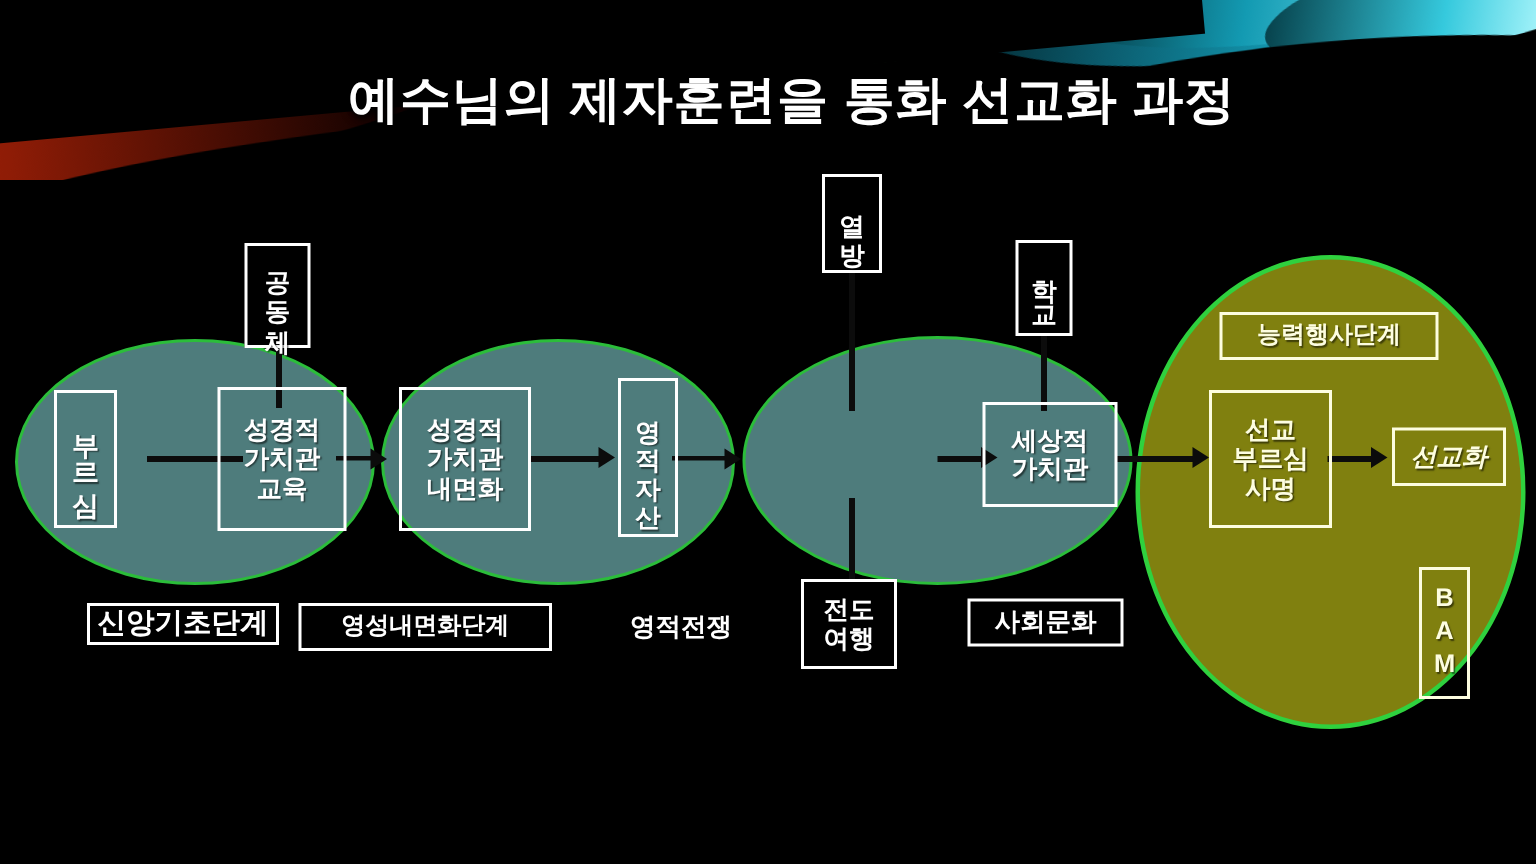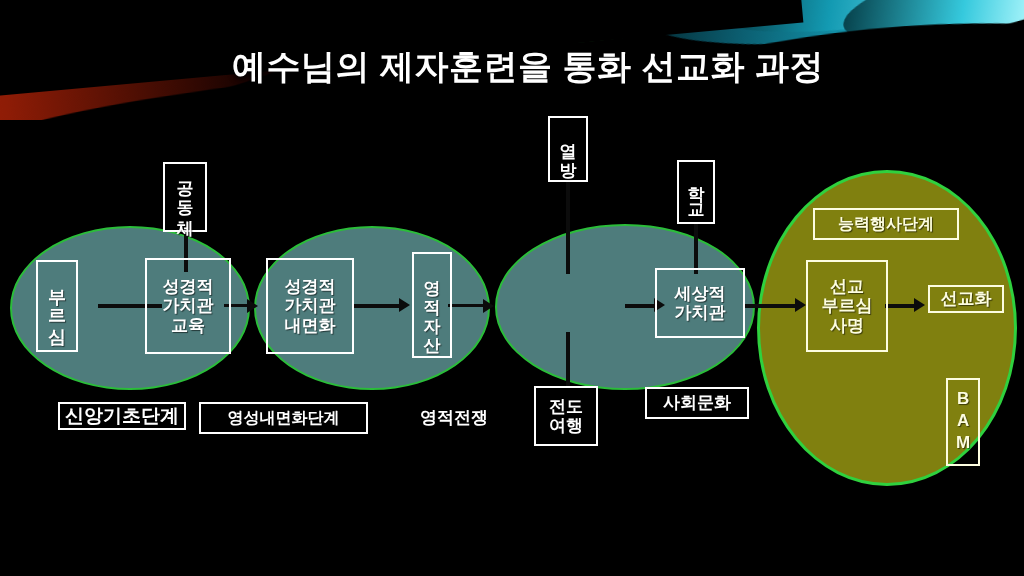--- a/index.html
+++ b/index.html
@@ -153,28 +153,28 @@
   <div class="nodebox" style="left:655px;top:148px;width:90px;height:70px;font-size:17px;white-space:pre-line;">세상적
 가치관</div>
 
   <div class="nodebox vert on-black" style="left:548px;top:-4px;width:40px;height:66px;font-size:17px;">열방</div>
 
   <div class="nodebox vert on-black" style="left:677px;top:40px;width:38px;height:64px;font-size:17px;">학교</div>
 
   <div class="nodebox on-black" style="left:534px;top:266px;width:64px;height:60px;font-size:17px;white-space:pre-line;">전도
 여행</div>
 
-  <div class="nodebox on-black" style="left:645px;top:267px;width:104px;height:32px;font-size:17px;">사회문화</div>
+  <div class="nodebox on-black" style="left:645px;top:279px;width:104px;height:32px;font-size:17px;">사회문화</div>
 
   <div class="nodebox plain" style="left:394px;top:284px;width:120px;height:28px;font-size:17px;background:transparent;text-align:right;">영적전쟁</div>
 
   <div class="nodebox" style="left:813px;top:88px;width:146px;height:32px;font-size:16px;border-color:#fdfde0;color:#fdfde0;">능력행사단계</div>
 
   <div class="nodebox" style="left:806px;top:140px;width:82px;height:92px;font-size:17px;white-space:pre-line;border-color:#fdfde0;color:#fdfde0;">선교
 부르심
 사명</div>
 
-  <div class="nodebox" style="left:928px;top:165px;width:76px;height:28px;font-size:17px;border-color:#fdfde0;color:#fdfde0;">선교화</div>
+  <div class="nodebox" style="left:928px;top:165px;width:76px;height:39px;font-size:17px;border-color:#fdfde0;color:#fdfde0;font-style:italic;">선교화</div>
 
   <div class="nodebox vert" style="left:946px;top:258px;width:34px;height:88px;font-size:17px;border-color:#fdfde0;color:#fdfde0;letter-spacing:3px;">BAM</div>
 
 
 </div>
 
 </body></html>

